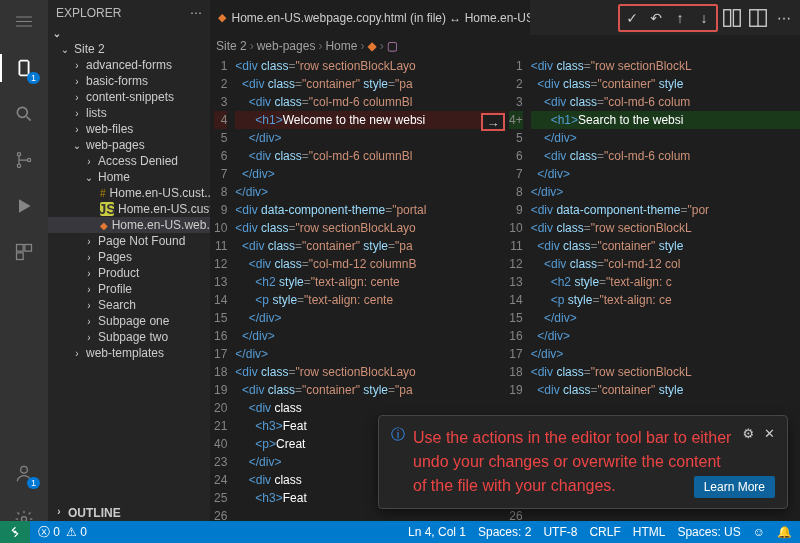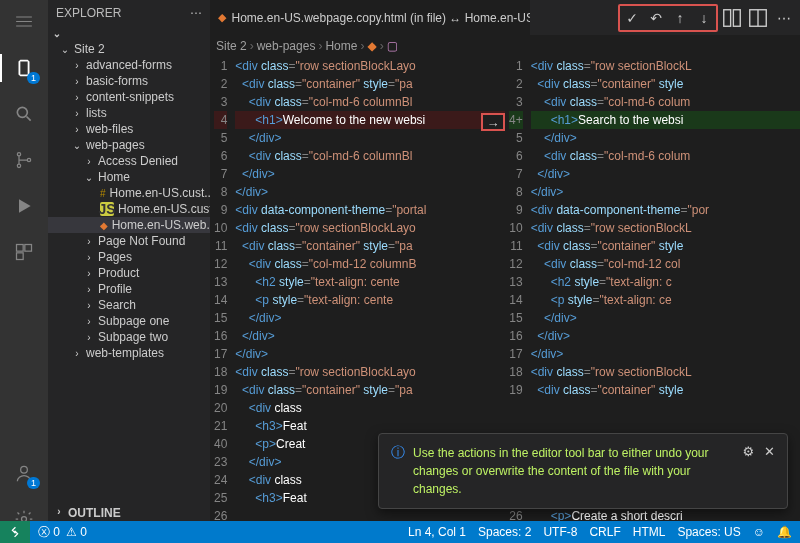--- a/index.html
+++ b/index.html
@@ -45,21 +45,21 @@
 .gl.del{background:rgba(255,0,0,0.13);}
 .gl.add{background:rgba(0,255,0,0.12);}
 .t-tag{color:#569cd6;}
 .t-attr{color:#9cdcfe;}
 .t-str{color:#ce9178;}
 .t-txt{color:#ffffff;}
 .t-pun{color:#808080;}
 .mid-arrow{position:absolute;left:calc(50% - 24px);top:56px;width:24px;height:18px;border:2px solid #d9534f;display:flex;align-items:center;justify-content:center;color:#ccc;font-size:13px;z-index:5;background:#1e1e1e;}
 .toast{position:absolute;right:12px;bottom:34px;width:410px;background:#252526;border:1px solid #454545;box-shadow:0 4px 12px rgba(0,0,0,.5);padding:10px 12px;display:flex;gap:8px;border-radius:4px;}
 .toast .info-icon{color:#3794ff;font-size:14px;}
-.toast .msg{flex:1;font-size:12px;line-height:1.5;color:#bef264;}
+.toast .msg{flex:1;font-size:16px;line-height:1.5;color:#ef4444;}
 .toast .tools{display:flex;gap:10px;align-items:flex-start;color:#ccc;}
 .toast .gear,.toast .close{cursor:pointer;font-size:13px;}
 .toast .learn{position:absolute;right:12px;bottom:10px;background:#0e639c;color:#fff;padding:4px 10px;border-radius:2px;cursor:pointer;}
 .statusbar{height:22px;background:#007acc;color:#fff;display:flex;align-items:center;font-size:11px;}
 .statusbar .sl{display:flex;align-items:center;gap:6px;padding:0 8px;}
 .statusbar .sr{margin-left:auto;display:flex;align-items:center;gap:12px;padding:0 8px;}
 .remote{background:#16825d;height:100%;display:flex;align-items:center;padding:0 8px;}
 svg{display:block;}
 </style>
 </head>
@@ -371,32 +371,32 @@
             <div class="cl "><span class="t-tag">  &lt;/div&gt;</span></div>
             <div class="cl "><span class="t-tag">&lt;/div&gt;</span></div>
             <div class="cl "><span class="t-tag">&lt;div </span><span class="t-attr">class</span><span class="t-pun">=</span><span class="t-str">"row sectionBlockL</span></div>
             <div class="cl "><span class="t-tag">  &lt;div </span><span class="t-attr">class</span><span class="t-pun">=</span><span class="t-str">"container"</span><span class="t-attr"> style</span></div>
             <div class="cl "></div>
             <div class="cl "></div>
             <div class="cl "></div>
             <div class="cl "></div>
             <div class="cl "></div>
             <div class="cl "></div>
-            <div class="cl "><span class="t-tag">      &lt;p&gt;</span><span class="t-txt">Create a short descri</span></div>
           </div>
       </div>
     </div>
 
     <div class="toast">
       <div class="info-icon">ⓘ</div>
       <div class="msg">Use the actions in the editor tool bar to either undo your changes or overwrite the content of the file with your changes.</div>
       <div class="tools">
         <span class="gear">⚙</span>
         <span class="close">✕</span>
       </div>
+      <div class="learn">Learn More</div>
     </div>
   </div>
 </div>
 
 <div class="statusbar" style="position:absolute;bottom:0;left:0;right:0;">
   <div class="remote">
       <svg width="14" height="14" viewBox="0 0 16 16">
         <path fill="#fff" d="M4 6l4-4 1 1-3 3 3 3-1 1zM12 10l-4 4-1-1 3-3-3-3 1-1z"></path>
       </svg>
     </div>

